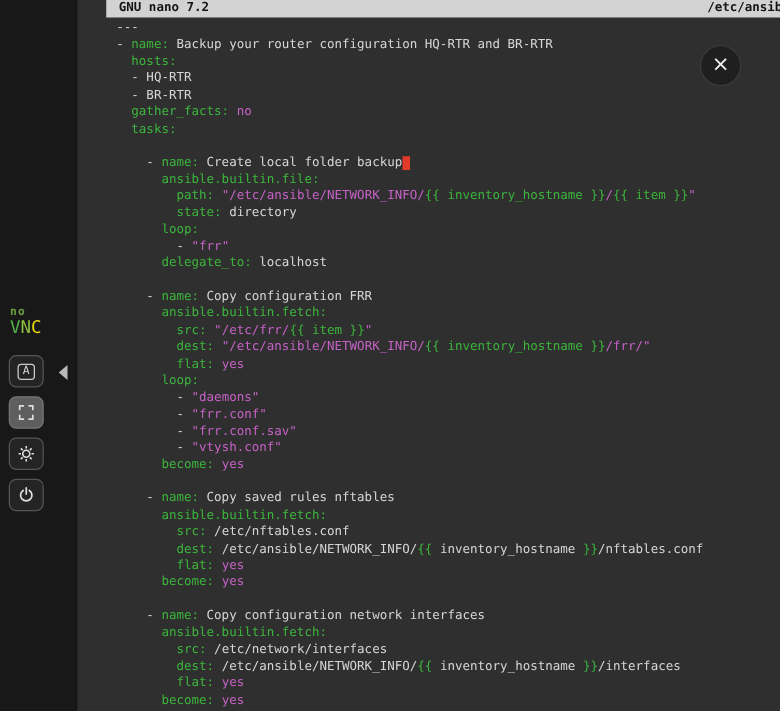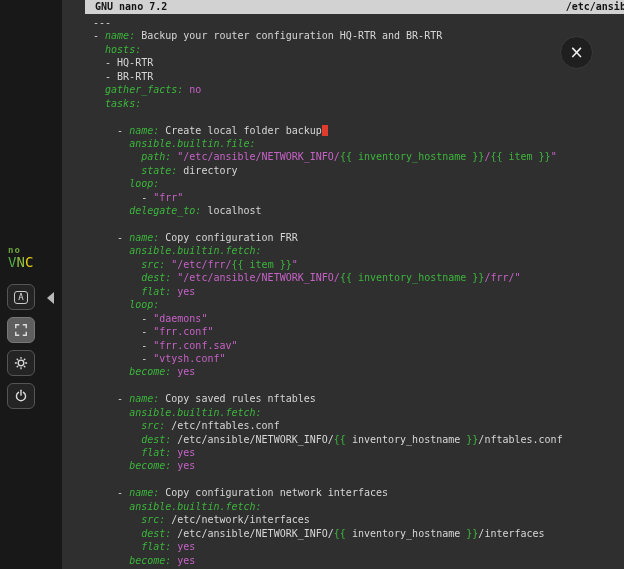--- a/index.html
+++ b/index.html
@@ -52,21 +52,21 @@
   }
   .titlebar .file { margin-right:-3px; }
 
   .editor {
     padding:2px 0 0 8px;
     font-size:10px; line-height:13.45px;
     white-space:pre; overflow:hidden;
   }
   .line { height:13.45px; }
   .tok-t  { color:#d6d6d6; }
-  .tok-k  { color:#3cb53c;font-style:italic; }
+  .tok-k  { color:#3cb53c; }
   .tok-j  { color:#3cb53c; }
   .tok-s  { color:#c662c6; }
   .tok-cur{ background:#e13b2b; color:#e13b2b; }
 
   
   .close-btn {
     position:absolute; left:560px; top:36px; width:33px; height:33px;
     border-radius:50%; background:#1f1f1f; border:1px solid #3a3a3a;
     color:#f2f2f2; font-size:17px; line-height:31px; text-align:center;
     cursor:pointer; z-index:10; font-family:"DejaVu Sans", sans-serif;

